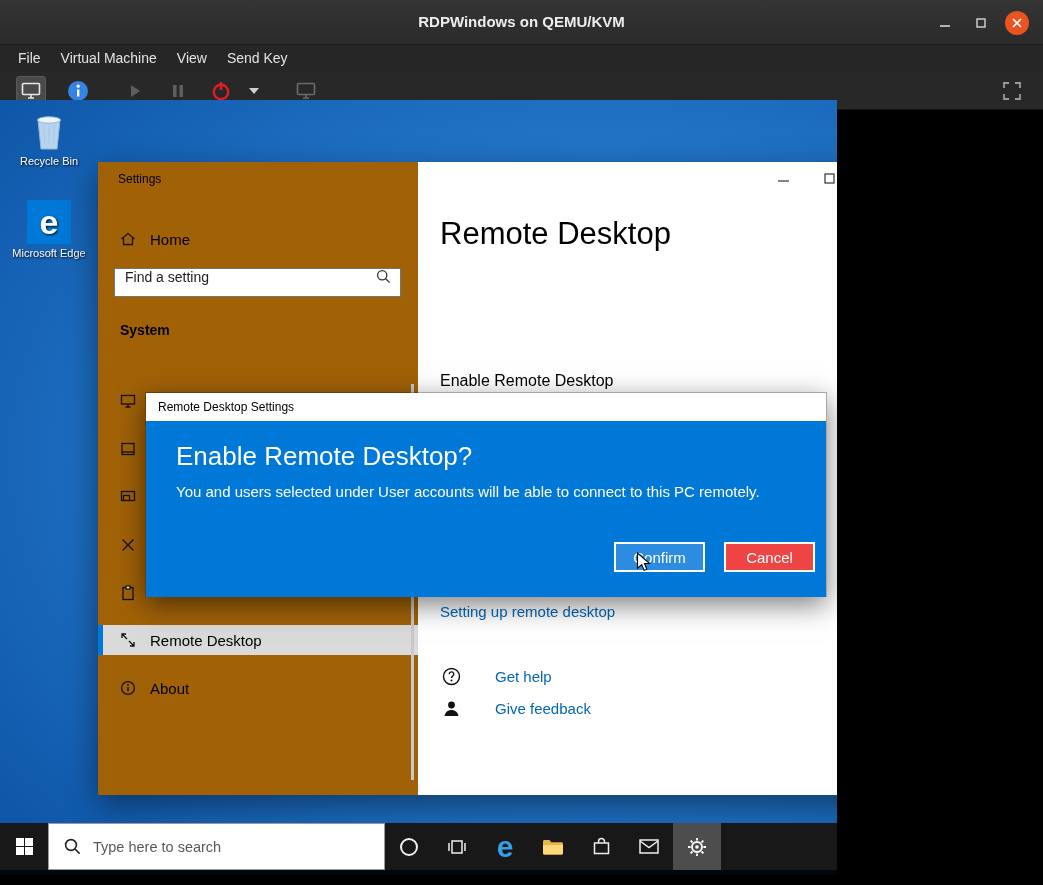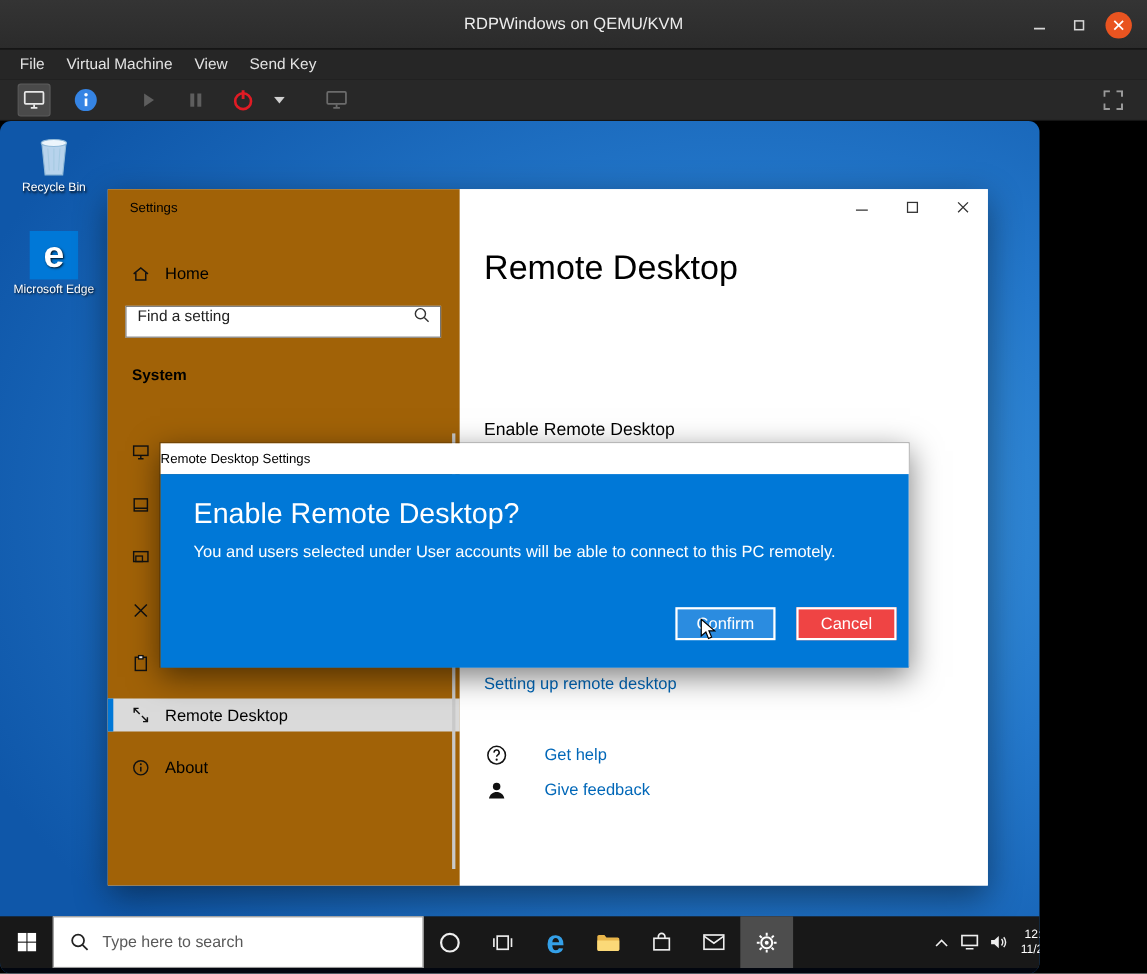--- a/index.html
+++ b/index.html
@@ -3,37 +3,37 @@
 <meta charset="utf-8">
 <style>
   * { margin:0; padding:0; box-sizing:border-box; }
   body { font-family:"Liberation Sans", sans-serif; background:#000; }
   #stage { position:relative; width:1043px; height:885px; overflow:hidden; background:#000; }
 
   
   .viewer-titlebar { position:absolute; left:0; top:0; width:1043px; height:45px;
     background:linear-gradient(#343434,#2b2b2b); border-bottom:1px solid #1a1a1a; }
   .viewer-title { position:absolute; left:0; right:0; top:13px; text-align:center;
-    color:#ededed; font-size:15px; font-weight:normal; }
+    color:#ededed; font-size:15px; font-weight:bold; }
   .tb-btn { position:absolute; top:11px; width:24px; height:24px; display:flex;
     align-items:center; justify-content:center; border-radius:50%; }
   .tb-min { right:86px; } .tb-max { right:50px; }
   .tb-close { right:14px; background:#e95420; }
   .viewer-menubar { position:absolute; left:0; top:45px; width:1043px; height:27px;
     background:#262626; display:flex; align-items:center; padding-left:8px; }
   .menu-item { color:#e3e3e3; font-size:14px; padding:0 10px; line-height:27px; }
   .viewer-toolbar { position:absolute; left:0; top:72px; width:1043px; height:38px;
     background:#282828; border-bottom:1px solid #141414; }
   .tool { position:absolute; top:4px; width:30px; height:30px; display:flex;
     align-items:center; justify-content:center; border-radius:3px; }
   .tool.active { background:#4a4a4a; border:1px solid #5a5a5a; }
 
   
-  #vm-screen { position:absolute; left:0; top:110px; width:945px; height:775px; overflow:hidden;
-    background:radial-gradient(ellipse 760px 560px at 72% 46%, #3f9ae0 0%, #2478cb 48%, #0f57a9 100%);border-radius:10px; }
+  #vm-screen { position:absolute; left:0; top:100px; width:837px; height:775px; overflow:hidden;
+    background:radial-gradient(ellipse 760px 560px at 72% 46%, #3f9ae0 0%, #2478cb 48%, #0f57a9 100%); }
   .screen-bottom-strip { position:absolute; left:0; top:770px; width:1043px; height:5px; background:#02060f; }
 
   
   .desk-icon { position:absolute; width:82px; text-align:center; color:#fff; font-size:11px;
     text-shadow:1px 1px 2px rgba(0,0,0,.9); line-height:12px; }
   .desk-icon .art { display:flex; justify-content:center; margin-bottom:3px; }
   .edge-tile { width:44px; height:44px; background:#0078d7; display:flex; align-items:center;
     justify-content:center; color:#fff; font-size:34px; font-weight:bold; }
 
   
@@ -59,21 +59,21 @@
   .sw-desc { position:absolute; left:22px; top:110px; width:424px; font-size:15px; line-height:19.5px; color:#151515; }
   .sw-enable { position:absolute; left:22px; top:210px; font-size:16px; }
   .sw-link { position:absolute; color:#0067b8; font-size:15px; }
   .link-setup { left:22px; top:441px; }
   .help-row { position:absolute; left:24px; display:flex; align-items:center;gap:20px; }
   .help-row .txt { margin-left:14px; color:#0067b8; font-size:15px; }
 
   
   #rd-dialog { position:absolute; left:145px; top:292px; width:682px; height:205px;
     box-shadow:0 8px 26px rgba(0,0,0,.5); border:1px solid rgba(0,0,0,.35); }
-  .dlg-titlebar { height:28px; background:#fff; display:flex; align-items:center; }
+  .dlg-titlebar { height:28px; background:#fff; display:flex; align-items:center; padding-left:12px; }
   .dlg-title { font-size:12px; color:#000; }
   .dlg-body { position:relative; height:176px; background:#0078d7; color:#fff; }
   .dlg-heading { position:absolute; left:30px; top:20px; font-size:26px; font-weight:400; }
   .dlg-msg { position:absolute; left:30px; top:62px; font-size:15px; white-space:nowrap; }
   .dlg-btn { position:absolute; top:121px; width:91px; height:30px; border:2px solid #fff;
     color:#fff; font-size:15px; display:flex; align-items:center; justify-content:center; }
   .dlg-confirm { left:468px; background:#2b8ce0; }
   .dlg-cancel { left:578px; background:#ef4444; }
 
   

